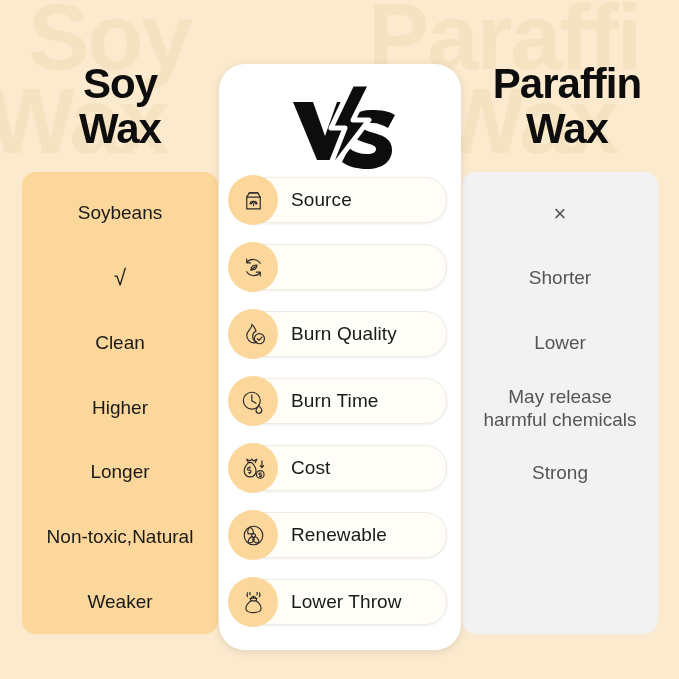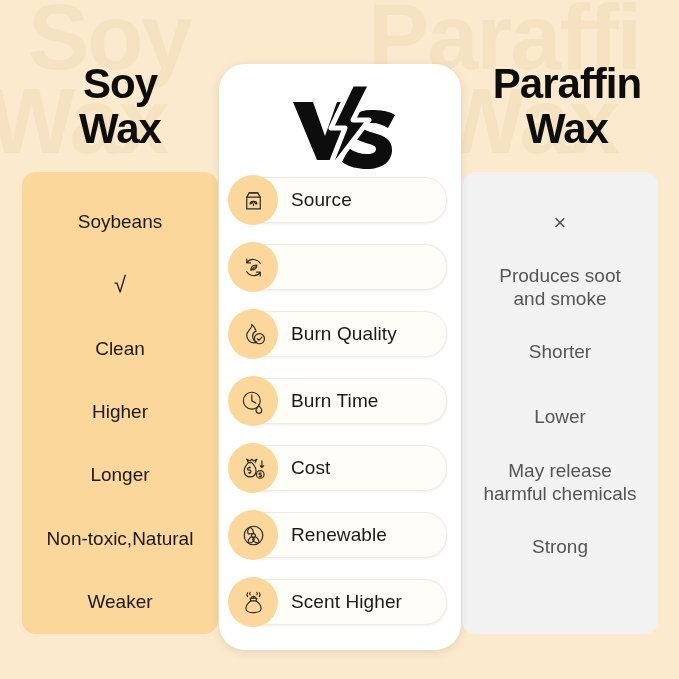--- a/index.html
+++ b/index.html
@@ -123,21 +123,21 @@
   }
 
   
   .values {
     position: absolute;
     top: 172px;
     height: 462px;
     width: 196px;
     display: flex;
     flex-direction: column;
-    padding-top: 18px;
+    padding-top: 9px;
     box-sizing: border-box;
   }
   .values-left  { left: 22px; }
   .values-right { left: 462px; }
   .value-cell {
     height: 65px;
     display: flex;
     align-items: center;
     justify-content: center;
     text-align: center;
@@ -172,22 +172,20 @@
   <div class="value-cell sym">√</div>
   <div class="value-cell">Clean</div>
   <div class="value-cell">Higher</div>
   <div class="value-cell">Longer</div>
   <div class="value-cell">Non-toxic,Natural</div>
   <div class="value-cell">Weaker</div>
 </div>
 
 <div class="values values-right">
   <div class="value-cell sym">×</div>
-  <div class="value-cell">Produces soot
-and smoke</div>
   <div class="value-cell">Shorter</div>
   <div class="value-cell">Lower</div>
   <div class="value-cell">May release
 harmful chemicals</div>
   <div class="value-cell">Strong</div>
 </div>
 
 <div class="center-card">
 
   <div class="vs-logo">
@@ -292,17 +290,17 @@
           <path d="M13 14 c-4 3 -6 6 -6 9 c0 3 4 5 9 5 c5 0 9 -2 9 -5
                    c0 -3 -2 -6 -6 -9 z"></path>
           <path d="M13 14 l-1 -3 h8 l-1 3"></path>
           <path d="M13.5 11 l1 -2 M16 11 v-2.5 M18.5 11 l-1 -2"></path>
           <path d="M9 9 c-1 -1.5 -1 -3 0 -4.5"></path>
           <path d="M23 9 c1 -1.5 1 -3 0 -4.5"></path>
           <path d="M12 7 c-0.8 -1 -0.8 -2 0 -3"></path>
           <path d="M20 7 c0.8 -1 0.8 -2 0 -3"></path>
         </svg>
       </span>
-      <span class="pill-label">Scent Higher</span>
+      <span class="pill-label">Lower Throw</span>
     </div>
 
   </div>
 </div>
 
 </body></html>

